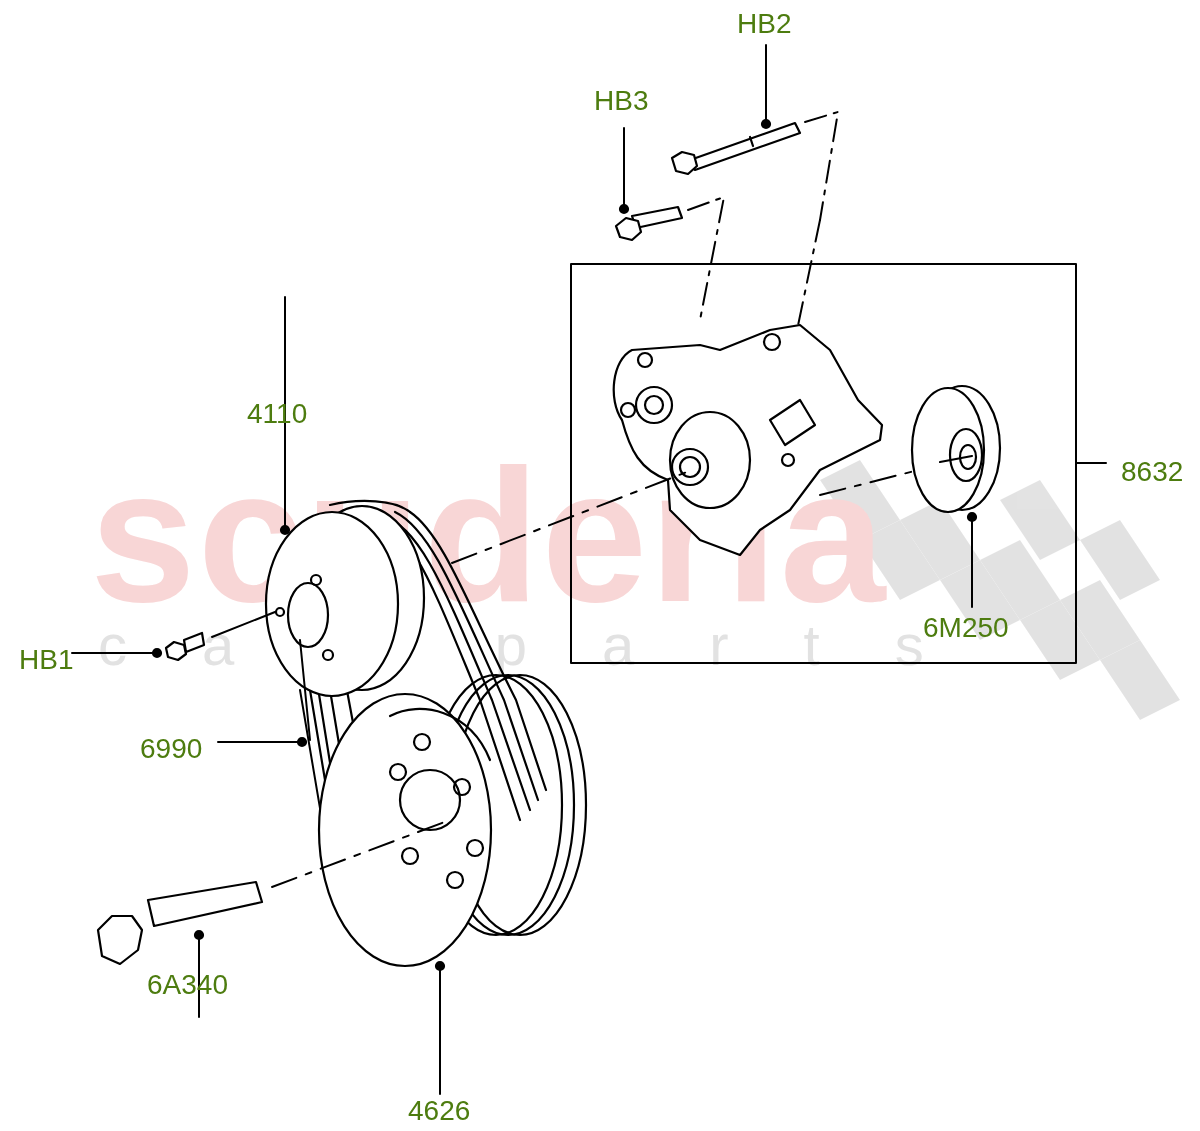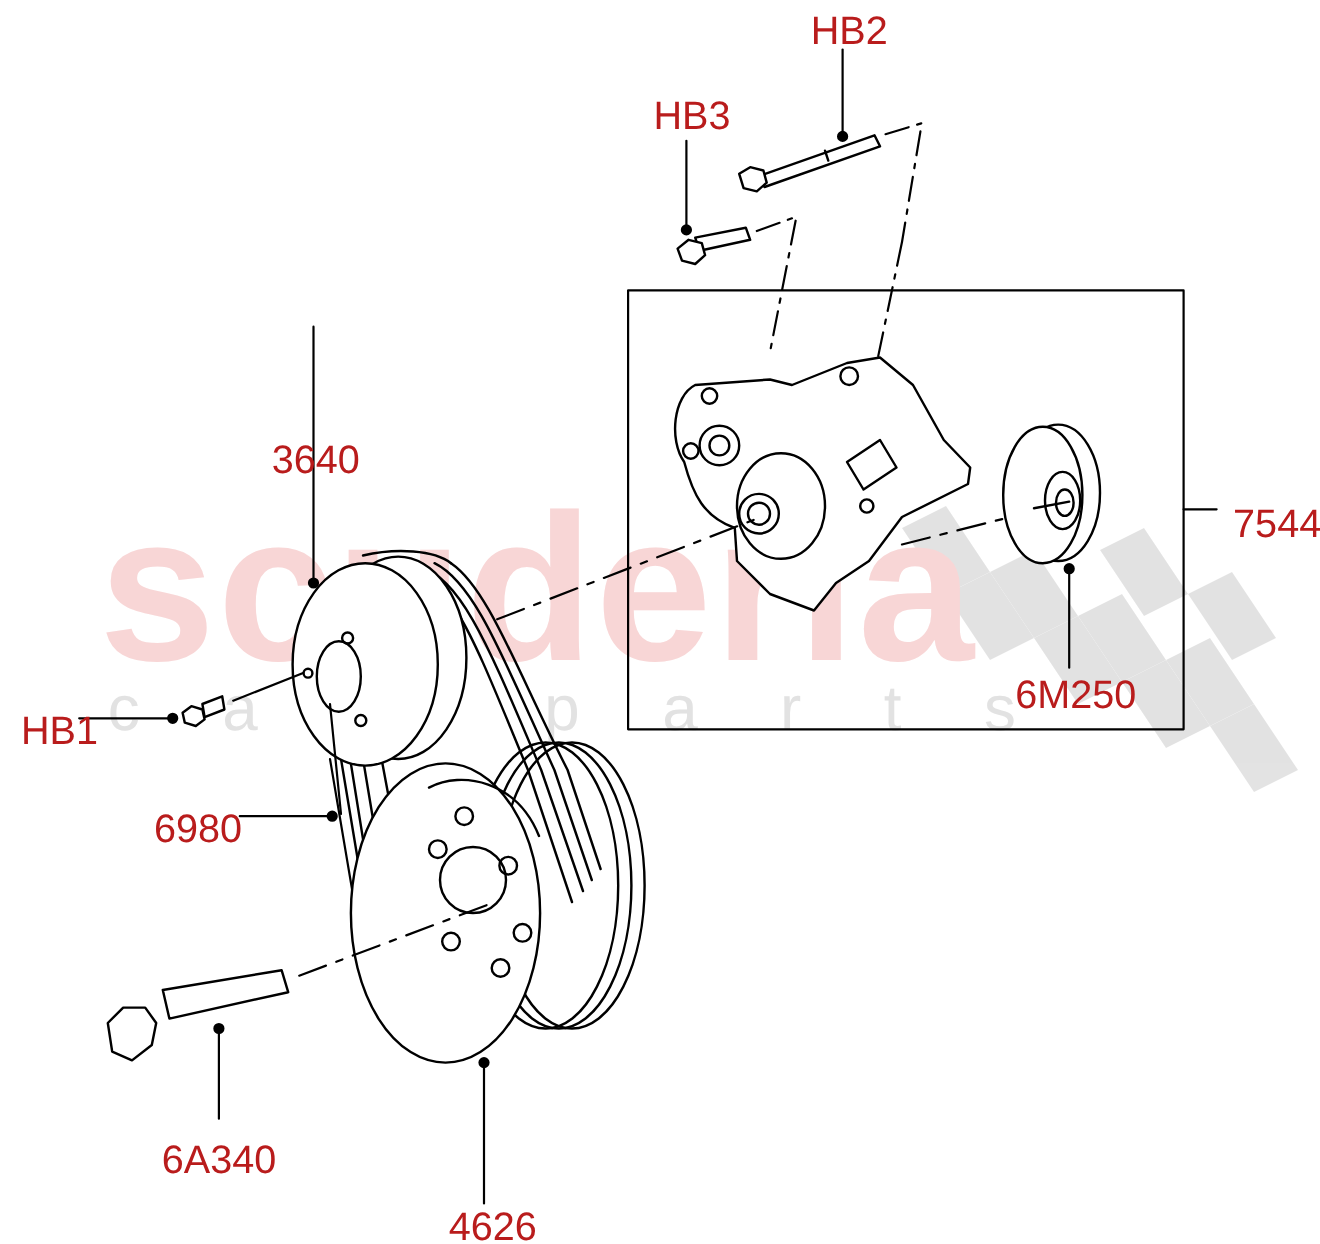--- a/index.html
+++ b/index.html
@@ -1,19 +1,19 @@
 <!DOCTYPE html>
 <html><head>
 <meta charset="utf-8">
 <style>
   html, body { margin: 0; padding: 0; background: #ffffff; }
   body { width: 1200px; height: 1131px; position: relative; overflow: hidden;
          font-family: "Liberation Sans", sans-serif; }
   #diagram { position: absolute; left: 0; top: 0; width: 1200px; height: 1131px; }
-  .callout { position: absolute; color: #b91c1c; font-size: 36px; line-height: 1;
+  .callout { position: absolute; color: #4d7c0f; font-size: 28px; line-height: 1;
              font-family: "Liberation Sans", sans-serif; white-space: nowrap; cursor: pointer; }
   .wm-big { position: absolute; left: 90px; top: 440px; font-size: 190px; font-weight: bold;
             color: #f8d6d6; letter-spacing: 2px; line-height: 1; font-family: "Liberation Sans", sans-serif; }
   .wm-small { position: absolute; left: 98px; top: 616px; font-size: 58px; color: #e2e2e2;
               letter-spacing: 75px; line-height: 1; font-family: "Liberation Sans", sans-serif; }
 </style>
 </head>
 <body>
 
 <div id="diagram">
@@ -143,20 +143,20 @@
       <path d="M148,900 L256,882 L262,902 L154,926 Z" fill="#fff"></path>
       <path d="M98,930 l14,-14 l20,0 l10,14 l-4,20 l-18,14 l-18,-8 Z" fill="#fff"></path>
       <line x1="272" y1="887" x2="450" y2="820" stroke-dasharray="26,10,6,10" stroke-width="2"></line>
       <line x1="199" y1="935" x2="199" y2="1017" stroke-width="2"></line>
       <circle cx="199" cy="935" r="4" fill="#000"></circle>
     </g>
   </svg>
 
   <div class="callout" style="left:737px;top:10px">HB2</div>
   <div class="callout" style="left:594px;top:87px">HB3</div>
-  <div class="callout" style="left:247px;top:400px">3640</div>
+  <div class="callout" style="left:247px;top:400px">4110</div>
   <div class="callout" style="left:19px;top:646px">HB1</div>
-  <div class="callout" style="left:1121px;top:458px">7544</div>
+  <div class="callout" style="left:1121px;top:458px">8632</div>
   <div class="callout" style="left:923px;top:614px">6M250</div>
-  <div class="callout" style="left:140px;top:735px">6980</div>
-  <div class="callout" style="left:147px;top:1036px">6A340</div>
+  <div class="callout" style="left:140px;top:735px">6990</div>
+  <div class="callout" style="left:147px;top:971px">6A340</div>
   <div class="callout" style="left:408px;top:1097px">4626</div>
 </div>
 
 </body></html>

